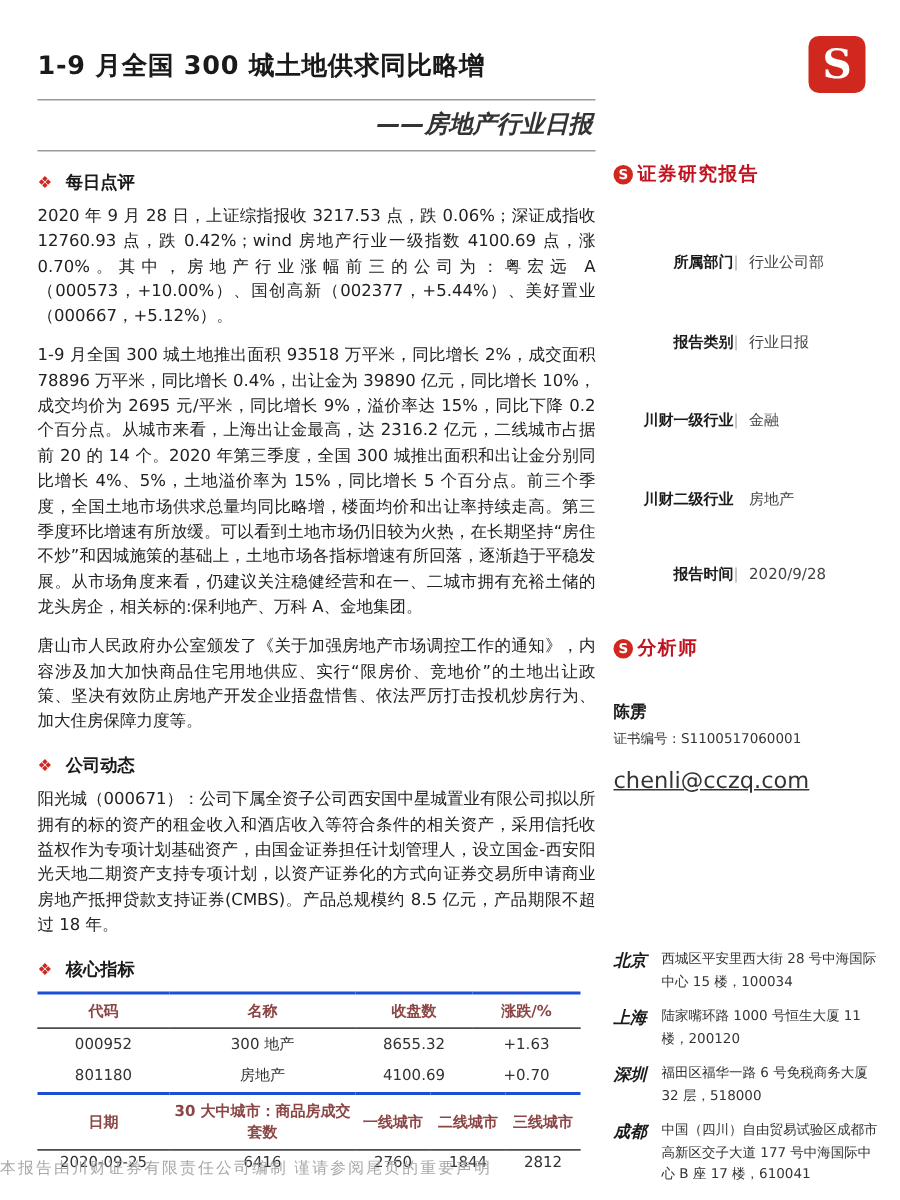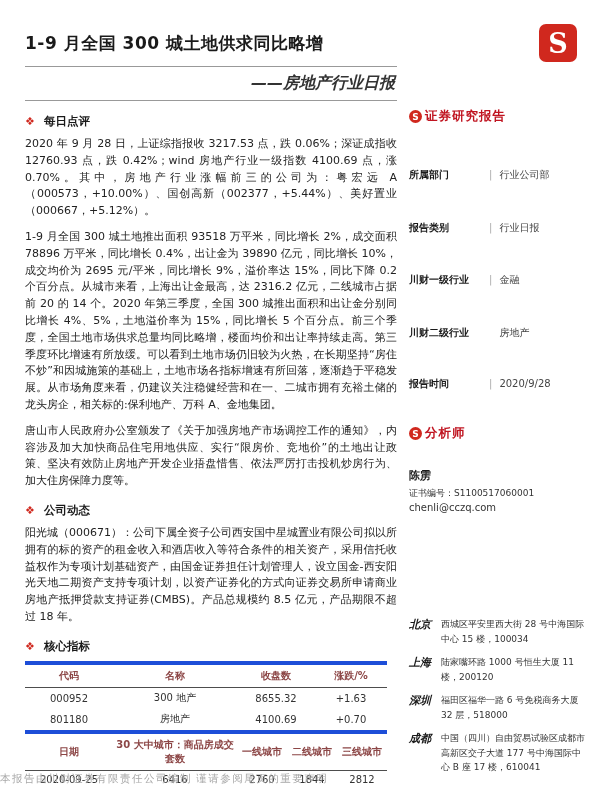--- a/index.html
+++ b/index.html
@@ -26,38 +26,38 @@
   .subtitle { text-align:right; font-size:16px; font-weight:bold; font-style:italic;
               color:#333; padding:6px 2px 6px 0; }
 
   .section-head { margin:13px 0 7px 0; font-size:11.5px; font-weight:bold; color:#1a1a1a; }
   .diamond { color:#d0281e; margin-right:9px; font-size:11px; }
   .body-text { font-size:11px; line-height:16.8px; text-align:justify; color:#222; margin-bottom:9px; }
 
   
   table { width:362px; border-collapse:collapse; font-size:10px; color:#333; }
   thead td { color:#8c4646; font-weight:bold; }
-  .t-head-row td { border-top:4px solid #1d4ed8; border-bottom:1px solid #4d4d4d; padding:4px 2px; }
+  .t-head-row td { border-top:2px solid #1d4ed8; border-bottom:1px solid #4d4d4d; padding:4px 2px; }
   .t-row td { padding:3.5px 2px; }
   td.c { text-align:center; }
 
   
   .badge { display:flex; align-items:center; gap:3px; }
   .badge-icon { width:13px; height:13px; background:#d0281e; border-radius:50%; color:#fff; flex:none;
                 display:flex; align-items:center; justify-content:center; font-size:9px; font-weight:bold; }
   .badge-label { font-size:12.5px; font-weight:bold; color:#c01420; letter-spacing:1px; }
-  .fields { margin-top:15px; }
+  .fields { margin-top:15px;text-align:right; }
   .field-row { display:flex; align-items:baseline; margin-bottom:10.5px; }
   .field-label { width:80px; flex:none; font-size:10px; font-weight:bold; color:#1a1a1a; }
   .field-sep { color:#aaa; font-size:10px; margin:0 7px 0 0; }
   .field-value { font-size:10px; color:#444;margin-top:28px; }
   .analyst-badge { margin-top:34px; }
   .analyst-name { margin-top:26px; font-size:11px; font-weight:bold; color:#1a1a1a; }
   .analyst-cert { margin-top:4px; font-size:9px; color:#333; }
-  .analyst-email { margin-top:2px; font-size:10px; color:#333; }
+  .analyst-email { margin-top:12px; font-size:15px; color:#333;text-decoration:underline; }
   .offices { margin-top:104px; }
   .office { display:flex; margin-bottom:9px; }
   .office-city { width:32px; flex:none; font-size:11px; font-weight:bold; font-style:italic; color:#1a1a1a; }
   .office-addr { font-size:9px; line-height:14.5px; color:#333; }
 
   
   .footer { position:absolute; left:0; bottom:14px; width:600px; text-align:left;
             font-size:10.5px; color:#a8a8a8; letter-spacing:1.5px;font-family:Liberation Serif, serif; }
 </style>
 </head>

